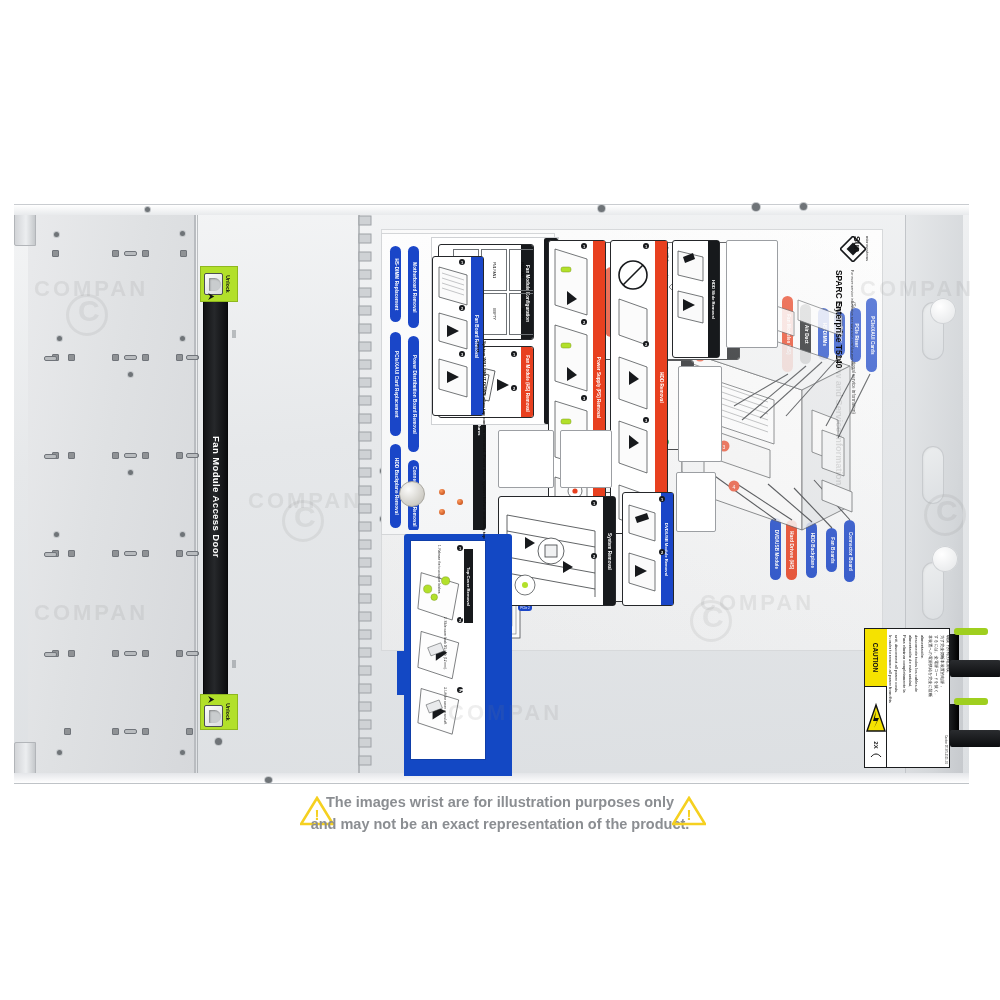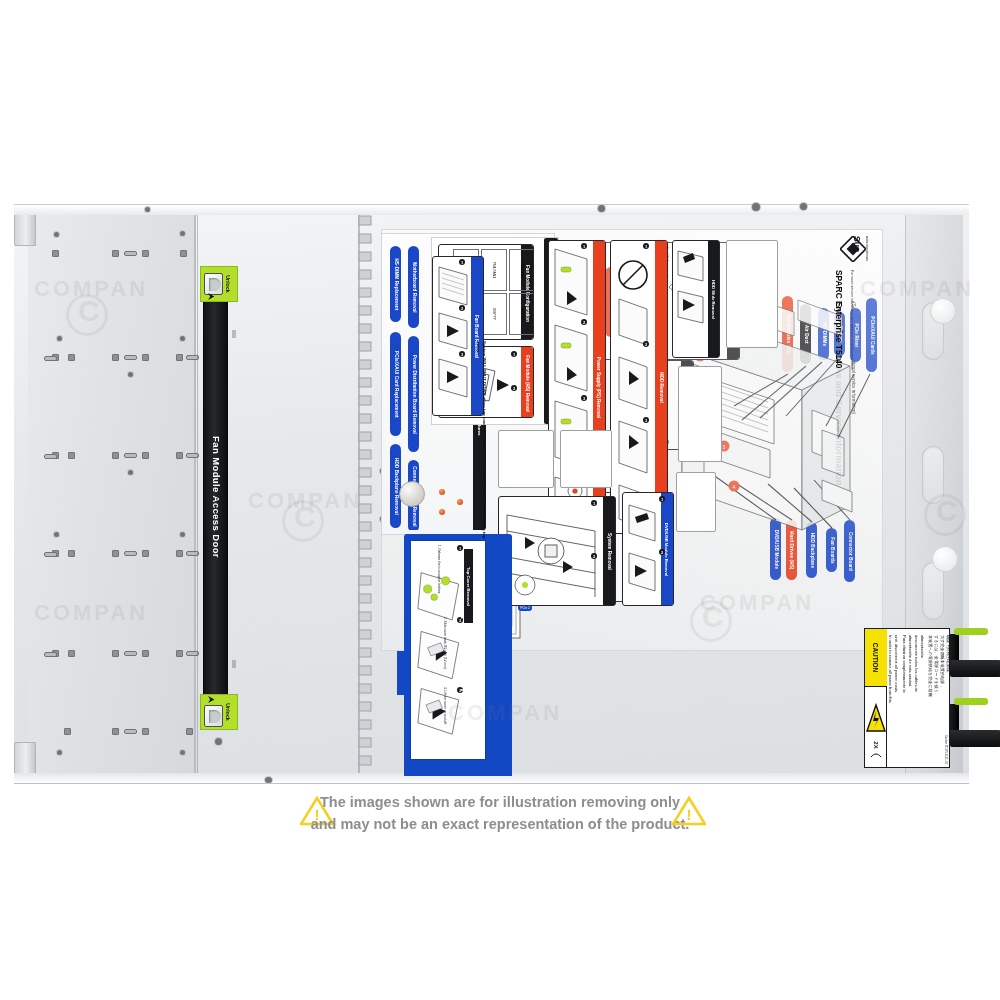--- a/index.html
+++ b/index.html
@@ -1090,21 +1090,21 @@
   <div class="wm-c" style="left:282px; top:500px;"></div>
   <div class="wm-c" style="left:690px; top:600px;"></div>
   <div class="wm-c" style="left:924px; top:494px;"></div>
 
   <div id="footer">
     <svg class="warn-icon" style="left:300px;" viewBox="0 0 34 30">
       <polygon points="17,2 33,28 1,28" fill="none" stroke="#f5d020" stroke-width="2.6"></polygon>
       <text x="17" y="24" font-size="15" font-weight="bold" fill="#f5d020" text-anchor="middle" font-family="Liberation Sans">!</text>
     </svg>
     <div id="footer-text">
-      <div>The images shown are for illustration removing only</div>
+      <div>The images wrist are for illustration purposes only</div>
       <div>and may not be an exact representation of the product.</div>
     </div>
     <svg class="warn-icon" style="left:672px;" viewBox="0 0 34 30">
       <polygon points="17,2 33,28 1,28" fill="none" stroke="#f5d020" stroke-width="2.6"></polygon>
       <text x="17" y="24" font-size="15" font-weight="bold" fill="#f5d020" text-anchor="middle" font-family="Liberation Sans">!</text>
     </svg>
   </div>
 
 </div>
 

